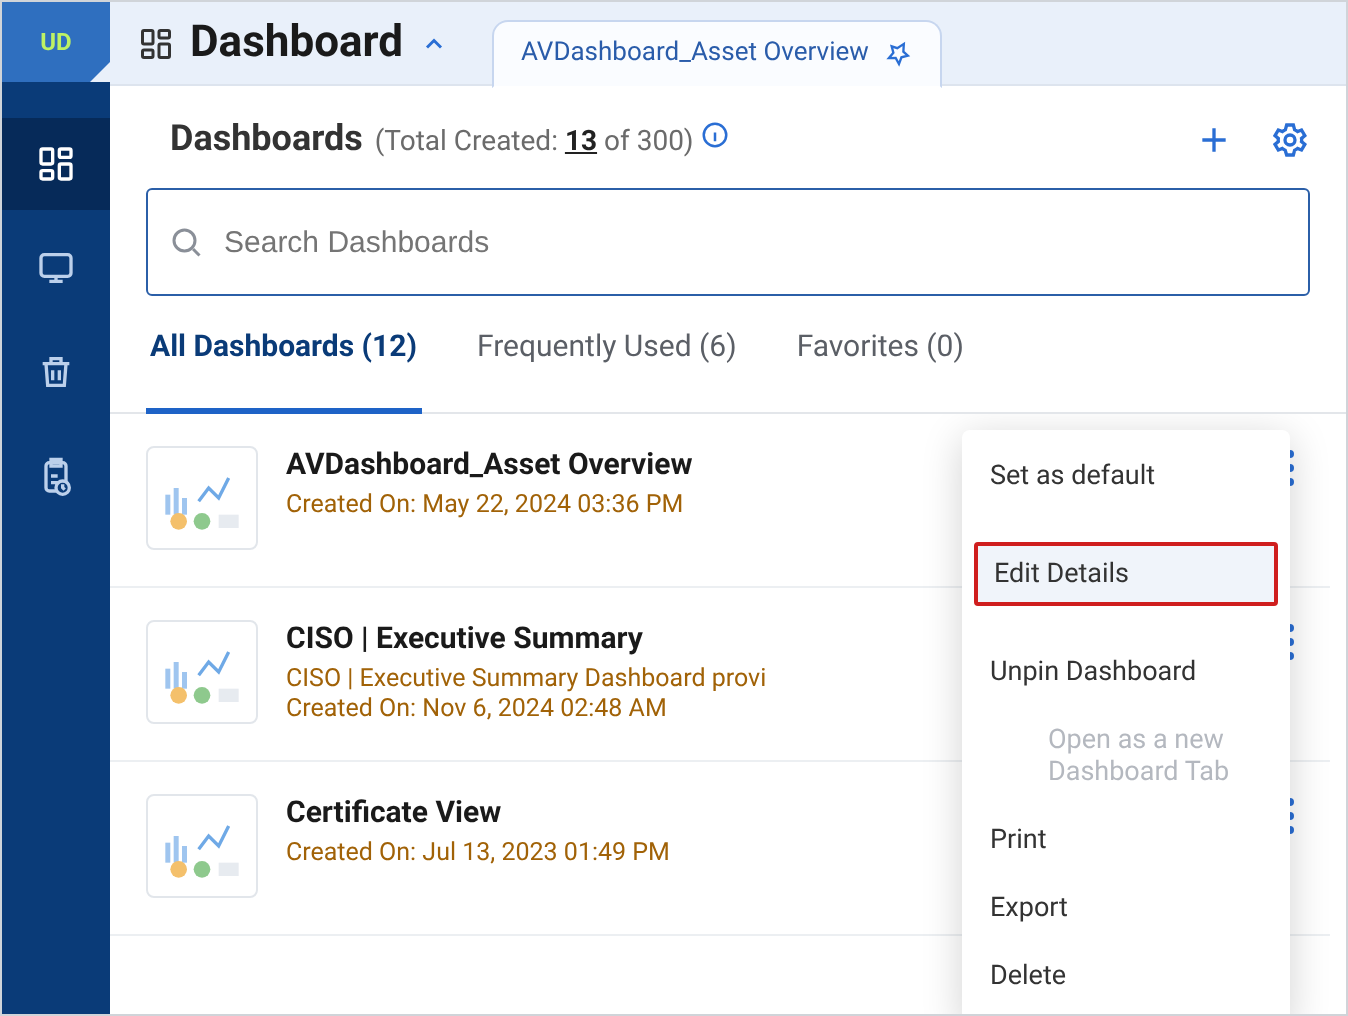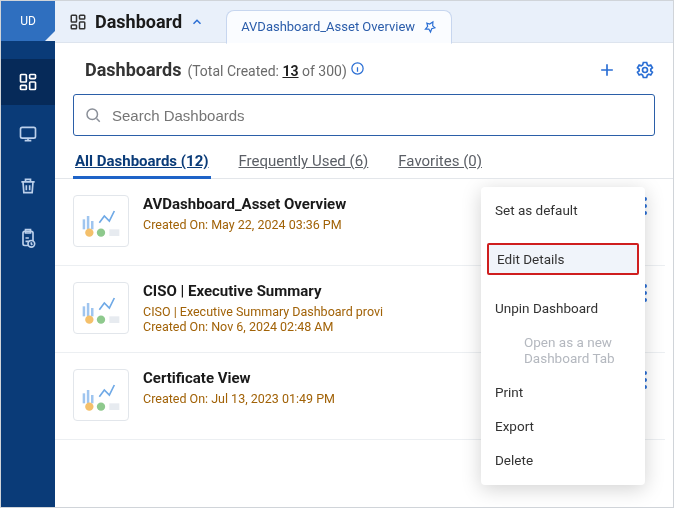--- a/index.html
+++ b/index.html
@@ -3,53 +3,53 @@
 <meta charset="utf-8">
 <style>
   * { box-sizing: border-box; }
   html, body { margin: 0; padding: 0; font-family: -apple-system, BlinkMacSystemFont, "Segoe UI", Roboto, Arial, sans-serif; color: #333; }
   body { width: 674px; height: 508px; overflow: hidden; background: #fff; border: 1px solid #d0d4d9; }
 
   .app { display: flex; height: 100%; }
 
   
   .rail { width: 54px; background: #0a3b78; display: flex; flex-direction: column; align-items: center; padding-top: 0; }
-  .rail .avatar { width: 54px; height: 40px; background: #2f6fbf; color: #ffffff; font-size: 12px; font-weight: 400; display: flex; align-items: center; justify-content: center; position: relative; }
+  .rail .avatar { width: 54px; height: 40px; background: #2f6fbf; color: #bef264; font-size: 12px; font-weight: 700; display: flex; align-items: center; justify-content: center; position: relative; }
   .rail .avatar::after { content: ""; position: absolute; right: 0; bottom: 0; border-right: 10px solid #e9f0fa; border-top: 10px solid transparent; }
   .rail .nav { display: flex; flex-direction: column; width: 100%; margin-top: 18px; gap: 6px; }
   .rail .nav-item { height: 46px; display: flex; align-items: center; justify-content: center; color: #bcd0eb; cursor: pointer; }
   .rail .nav-item.active { background: #062a59; color: #fff; }
   .rail .nav-item svg { width: 20px; height: 20px; }
 
   
   .main { flex: 1; display: flex; flex-direction: column; min-width: 0; }
 
   
   .topbar { height: 42px; background: #e9f0fa; display: flex; align-items: center; padding: 0 10px 0 14px; gap: 12px; border-bottom: 1px solid #dde4ee; }
-  .topbar .title-area { display: flex; align-items: center; gap: 8px; color: #1a1a1a; font-weight: 700; font-size: 18px; cursor: pointer; }
+  .topbar .title-area { display: flex; align-items: center; gap: 8px; color: #1a1a1a; font-weight: 700; font-size: 22px; cursor: pointer; }
   .topbar .tab { margin-left: 10px; height: 34px; background: #fafcff; border: 1px solid #c7d6ef; border-bottom-color: #fff; border-radius: 8px 8px 0 0; padding: 0 14px; display: flex; align-items: center; gap: 8px; font-size: 13px; color: #2a5caa; position: relative; top: 5px; cursor: pointer; }
 
   
   .subheader { display: flex; align-items: center; justify-content: space-between; padding: 16px 18px 4px 18px; margin-left: 12px; }
   .subheader .left { display: flex; align-items: baseline; gap: 6px; }
   .subheader .hh { font-size: 18px; font-weight: 700; }
   .subheader .meta { color: #6b6b6b; font-size: 14px; }
   .subheader .meta b { color: #222; text-decoration: underline; }
   .subheader .right { display: flex; align-items: center; gap: 18px; }
   .iconbtn { color: #2a6ed4; cursor: pointer; display: inline-flex; }
 
   
   .searchwrap { padding: 10px 18px 6px 18px; }
-  .search { border: 1.5px solid #2b5fa8; border-radius: 3px; height: 42px; display: flex; align-items: center; padding: 0 10px; gap: 8px; }
+  .search { border: 1.5px solid #2b5fa8; border-radius: 3px; height: 54px; display: flex; align-items: center; padding: 0 10px; gap: 8px; }
   .search input { border: none; outline: none; flex: 1; font-size: 15px; color: #333; background: transparent; }
   .search svg { width: 18px; height: 18px; color: #8a8f98; }
 
   
   .tabs { display: flex; gap: 26px; padding: 10px 18px 0 18px; border-bottom: 1px solid #e3e6ea; font-size: 15px; }
-  .tabs .tabitem { padding: 0 2px 8px 2px; color: #5b5f66; cursor: pointer; position: relative; text-decoration: underline; }
+  .tabs .tabitem { padding: 0 2px 24px 2px; color: #5b5f66; cursor: pointer; position: relative; }
   .tabs .tabitem.active { color: #0a3b78; font-weight: 700; }
   .tabs .tabitem.active::after { content: ""; position: absolute; left: 0; right: 0; bottom: -1px; height: 3px; background: #1e63c7; }
 
   
   .list { position: relative; overflow: hidden; flex: 1; }
   .scroll { position: absolute; inset: 0 8px 0 0; overflow-y: scroll; }
   
   .scroll::-webkit-scrollbar { width: 8px; }
   .scroll::-webkit-scrollbar-thumb { background: #c6cbd2; border-radius: 4px; }
 

